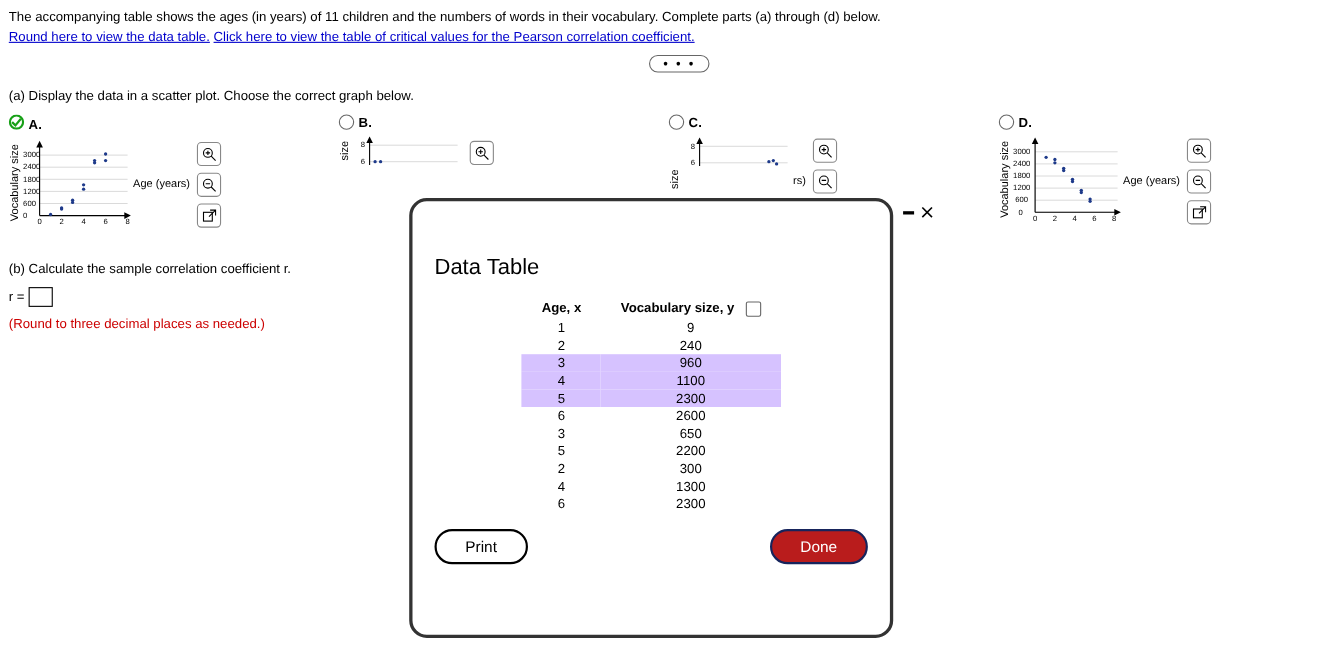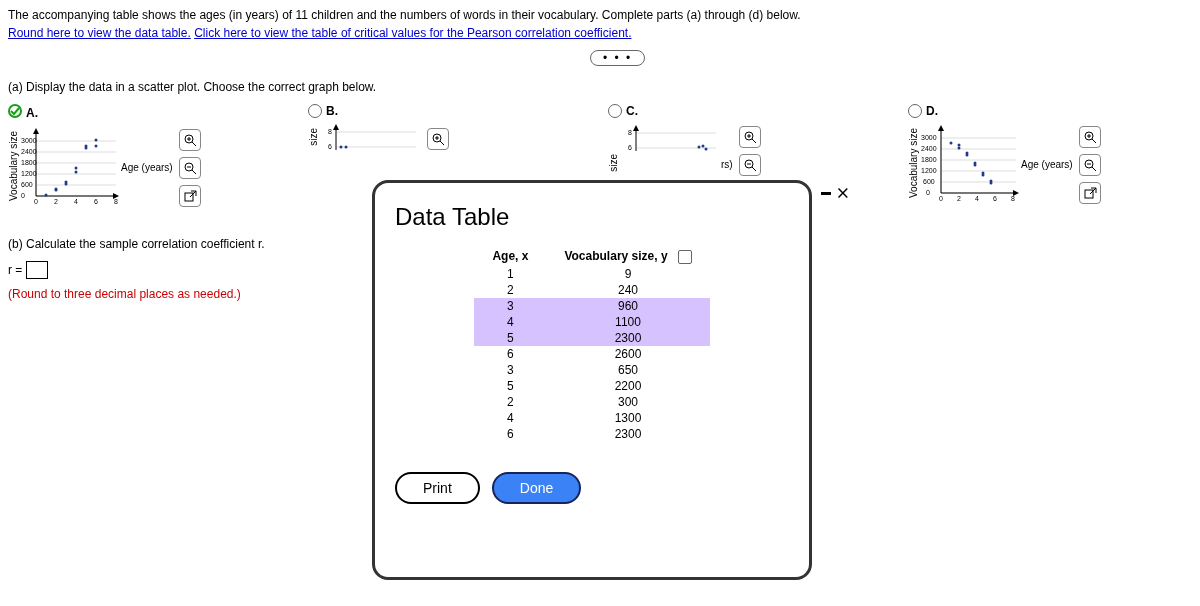--- a/index.html
+++ b/index.html
@@ -22,29 +22,29 @@
     .icon-btn { width: 22px; height: 22px; border: 1px solid #888; border-radius: 4px; display: flex; align-items: center; justify-content: center; background: #fff; cursor: pointer; }
     .icon-btn svg { width: 14px; height: 14px; }
     .part-b { margin-top: 30px; }
     .r-input-row { display: flex; align-items: center; gap: 4px; margin-top: 10px; }
     .r-box { width: 22px; height: 18px; border: 1px solid #000; display: inline-block; }
     .hint { color: #c00; margin-top: 8px; }
     .modal { position: absolute; left: 372px; top: 180px; width: 440px; height: 400px; background: #fff; border: 3px solid #333; border-radius: 16px; padding: 20px 20px; z-index: 10; }
     .modal-close { position: absolute; right: -40px; top: -2px; width: 28px; height: 24px; display: flex; align-items: center; justify-content: center; cursor: pointer; }
     .modal-close-dash { width: 14px; height: 3px; background: #000; margin-right: 6px; }
     .modal-close svg { width: 16px; height: 16px; }
-    .modal-title { font-size: 24px; margin-bottom: 16px; }
+    .modal-title { font-size: 20px; margin-bottom: 16px; margin-top: 29px; }
     table.data { border-collapse: collapse; margin: 0 auto; }
     table.data th { font-weight: bold; padding: 2px 18px; text-align: center; }
     table.data td { padding: 1px 18px; text-align: center; }
     tr.sel td { background: #d6c2ff; }
     .copy-icon { display: inline-block; width: 14px; height: 14px; border: 1px solid #666; border-radius: 2px; margin-left: 10px; vertical-align: middle; }
-    .modal-btns { display: flex; gap: 12px; justify-content: flex-start; margin-top: 30px; }
+    .modal-btns { display: flex; gap: 12px; justify-content: space-between; margin-top: 15px; }
     .btn { padding: 6px 26px; border-radius: 18px; font-size: 14px; cursor: pointer; border: 2px solid #000; background: #fff; }
-    .btn.primary { background: #3b82f6; color: #fff; border-color: #17245c; }
+    .btn.primary { background: #b91c1c; color: #fff; border-color: #17245c; }
   </style>
 </head>
 <body>
 
 <div class="top-text">The accompanying table shows the ages (in years) of 11 children and the numbers of words in their vocabulary. Complete parts (a) through (d) below.</div>
 <div>
   <span class="link">Round here to view the data table.</span>
   <span class="link">Click here to view the table of critical values for the Pearson correlation coefficient.</span>
 </div>
 

